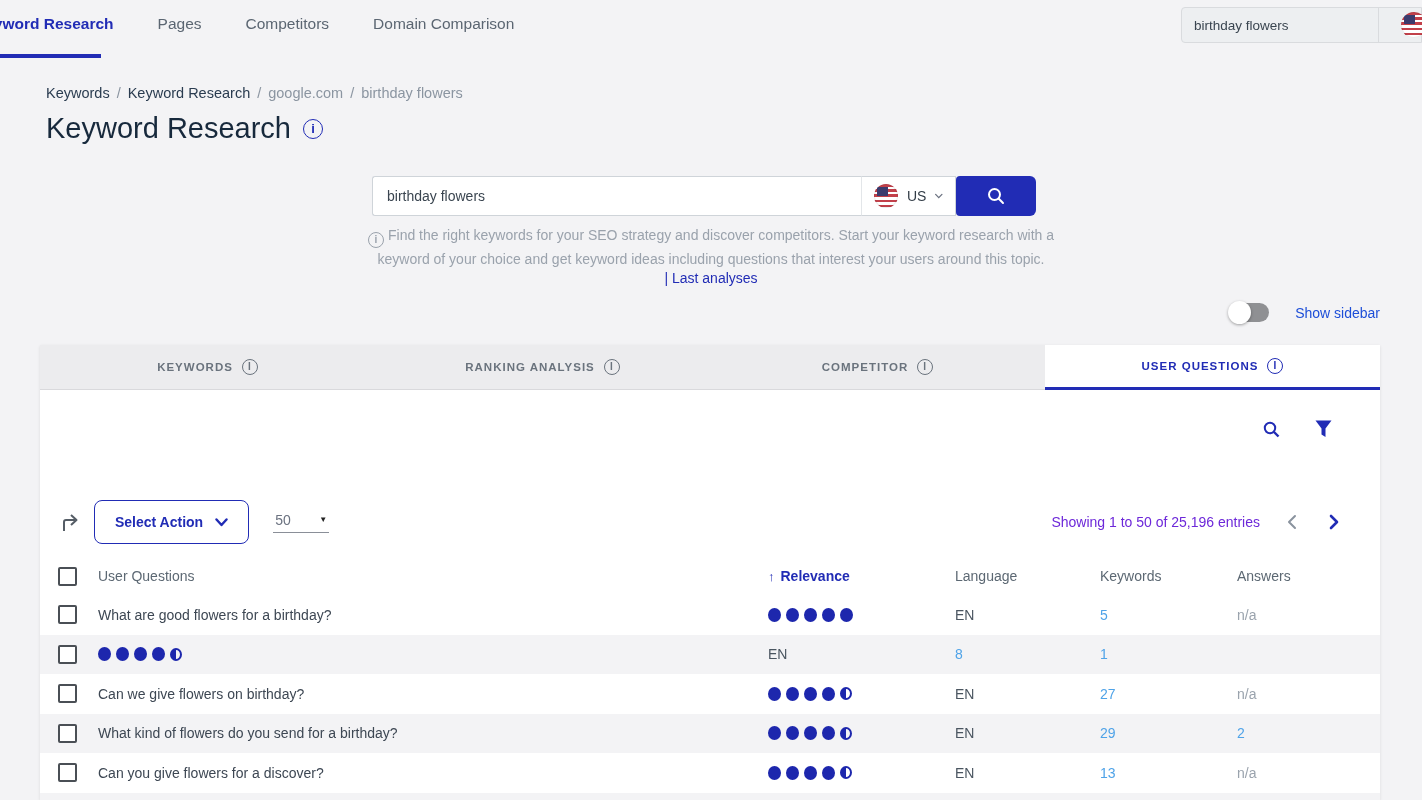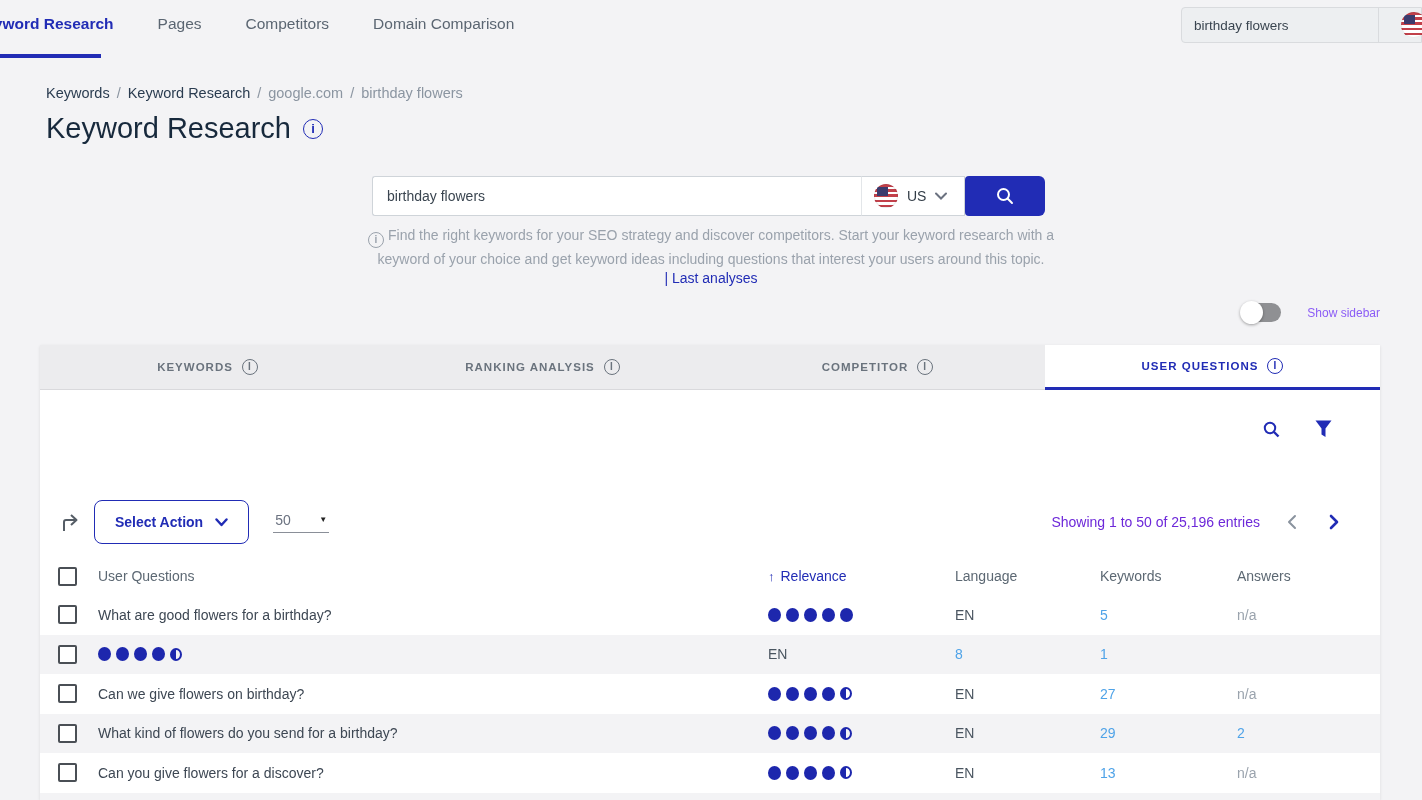--- a/index.html
+++ b/index.html
@@ -43,38 +43,38 @@
   .info-icon{display:inline-flex;align-items:center;justify-content:center;border-radius:50%;
        border:1.7px solid currentColor;font-weight:700;font-style:normal;line-height:1;}
   .info-icon.lg{width:20px;height:20px;font-size:13px;color:var(--primary);}
   .info-icon.sm{width:16px;height:16px;font-size:10px;}
 
   
   .searchbar{position:absolute;left:372px;top:176px;height:40px;display:flex;align-items:stretch;}
   .searchbar .kw-input{width:489px;border:1px solid #cfd4d9;border-right:none;background:#fff;
        padding:0 14px;font-size:14px;color:#3a4550;outline:none;border-radius:3px 0 0 3px;
        font-family:"Liberation Sans",sans-serif;}
-  .country-select{width:104px;background:#fff;border:1px solid #cfd4d9;border-left:1px solid #e3e6e9;
+  .country-select{width:95px;background:#fff;border:1px solid #cfd4d9;border-left:1px solid #e3e6e9;
        display:flex;align-items:center;gap:9px;padding:0 12px;cursor:pointer;}
   .country-select .flag-us{width:24px;height:24px;flex:none;}
   .country-code{font-size:14px;color:#333d47;}
   .search-btn{width:80px;background:var(--primary);border:none;border-radius:4px 6px 6px 4px;
        display:flex;align-items:center;justify-content:center;cursor:pointer;}
   .hint{position:absolute;left:711px;top:224px;transform:translateX(-50%);width:700px;margin:0;
        text-align:center;font-size:14px;line-height:22px;color:#9aa2ac;}
   .hint .info-icon{margin-right:4px;vertical-align:-3px;color:#9aa2ac;}
   .last-analyses{position:absolute;left:711px;top:270px;transform:translateX(-50%);
        color:var(--primary);font-size:14px;font-weight:500;text-decoration:none;cursor:pointer;white-space:nowrap;}
 
   
   .sidebar-toggle-row{position:absolute;right:42px;top:303px;display:flex;align-items:center;gap:26px;}
   .toggle{width:40px;height:19px;border-radius:10px;background:#8f9093;position:relative;cursor:pointer;}
   .toggle .knob{position:absolute;left:-1px;top:-2px;width:23px;height:23px;border-radius:50%;
        background:#fff;box-shadow:0 1px 3px rgba(0,0,0,.35);}
-  .toggle-label{font-size:12px;color:#8b5cf6;}
+  .toggle-label{font-size:14px;color:#1d4ed8;}
 
   
   .card{position:absolute;left:40px;top:345px;width:1340px;height:455px;background:#fff;
        box-shadow:0 1px 3px rgba(0,0,0,.10);display:flex;flex-direction:column;}
   .tabs{display:flex;height:45px;flex:none;}
   .tab{flex:1;background:#ececee;border-bottom:1px solid #d9d9dc;display:flex;align-items:center;
        justify-content:center;gap:9px;cursor:pointer;font-size:11.5px;font-weight:600;letter-spacing:1px;
        text-transform:uppercase;color:#6a737d;}
   .tab.active{background:#fff;border-bottom:3px solid var(--primary);color:var(--primary);}
 
@@ -99,21 +99,21 @@
 
   
   .qtable{margin-top:17px;}
   .trow{display:grid;grid-template-columns:40px 670px 187px 145px 137px auto;align-items:center;
        padding-left:18px;height:39.5px;}
   .trow.head{height:38px;}
   .trow.alt{background:var(--rowalt);}
   .trow .cell{font-size:14px;}
   .checkbox{width:19px;height:19px;border:2px solid #4a4f55;border-radius:2px;background:#fff;cursor:pointer;}
   .col-head{color:#5c6873;font-size:14px;}
-  .col-head.sorted{color:var(--primary);font-weight:400;}
+  .col-head.sorted{color:var(--primary);font-weight:700;}
   .sort-arrow{margin-right:6px;font-size:13px;}
   .question-cell{color:var(--text);}
   .dots{display:flex;gap:5px;align-items:center;}
   .dot{width:13px;height:14px;border-radius:50%;}
   .dot.full{background:#1d27ad;}
   .dot.half{width:12px;height:13px;border:2px solid #1d27ad;background:linear-gradient(90deg,#1d27ad 55%,transparent 55%);}
   .lang-cell{color:#4a5560;}
   .kw-cell{color:var(--link);font-weight:500;cursor:pointer;}
   .ans-cell{color:var(--link);font-weight:500;cursor:pointer;}
   .ans-cell.na{color:#9aa3ad;font-weight:400;cursor:default;}

